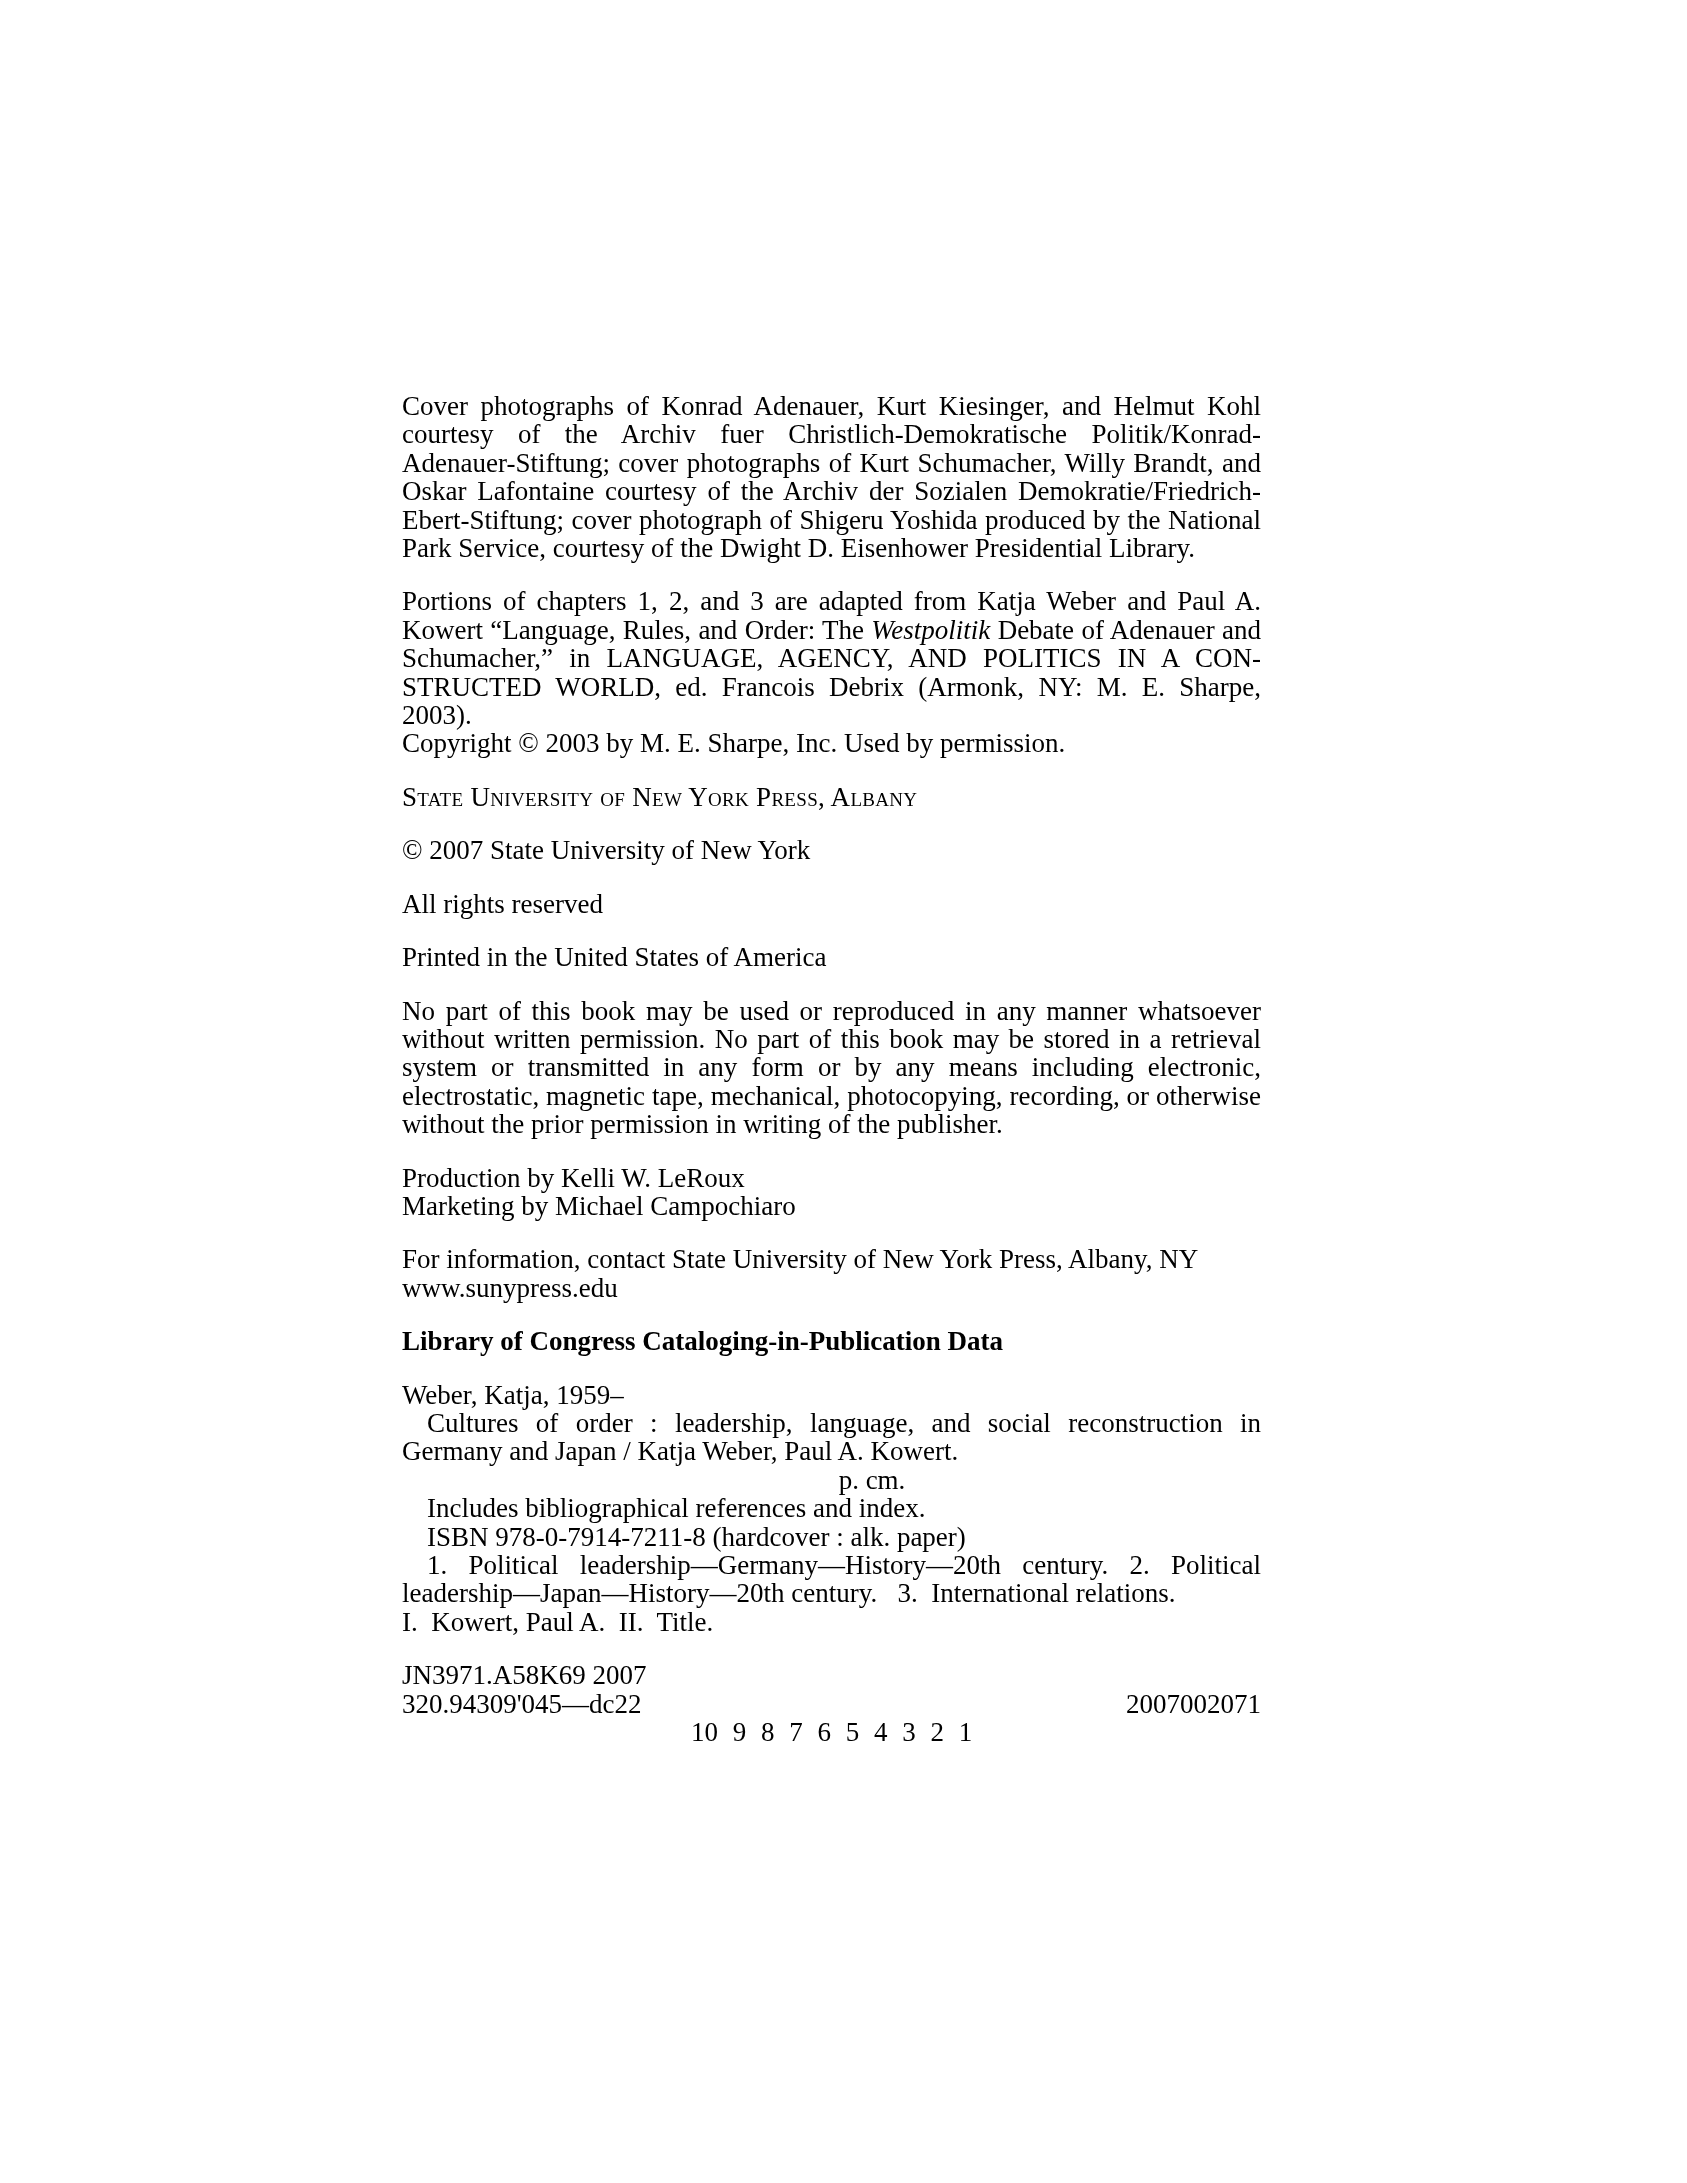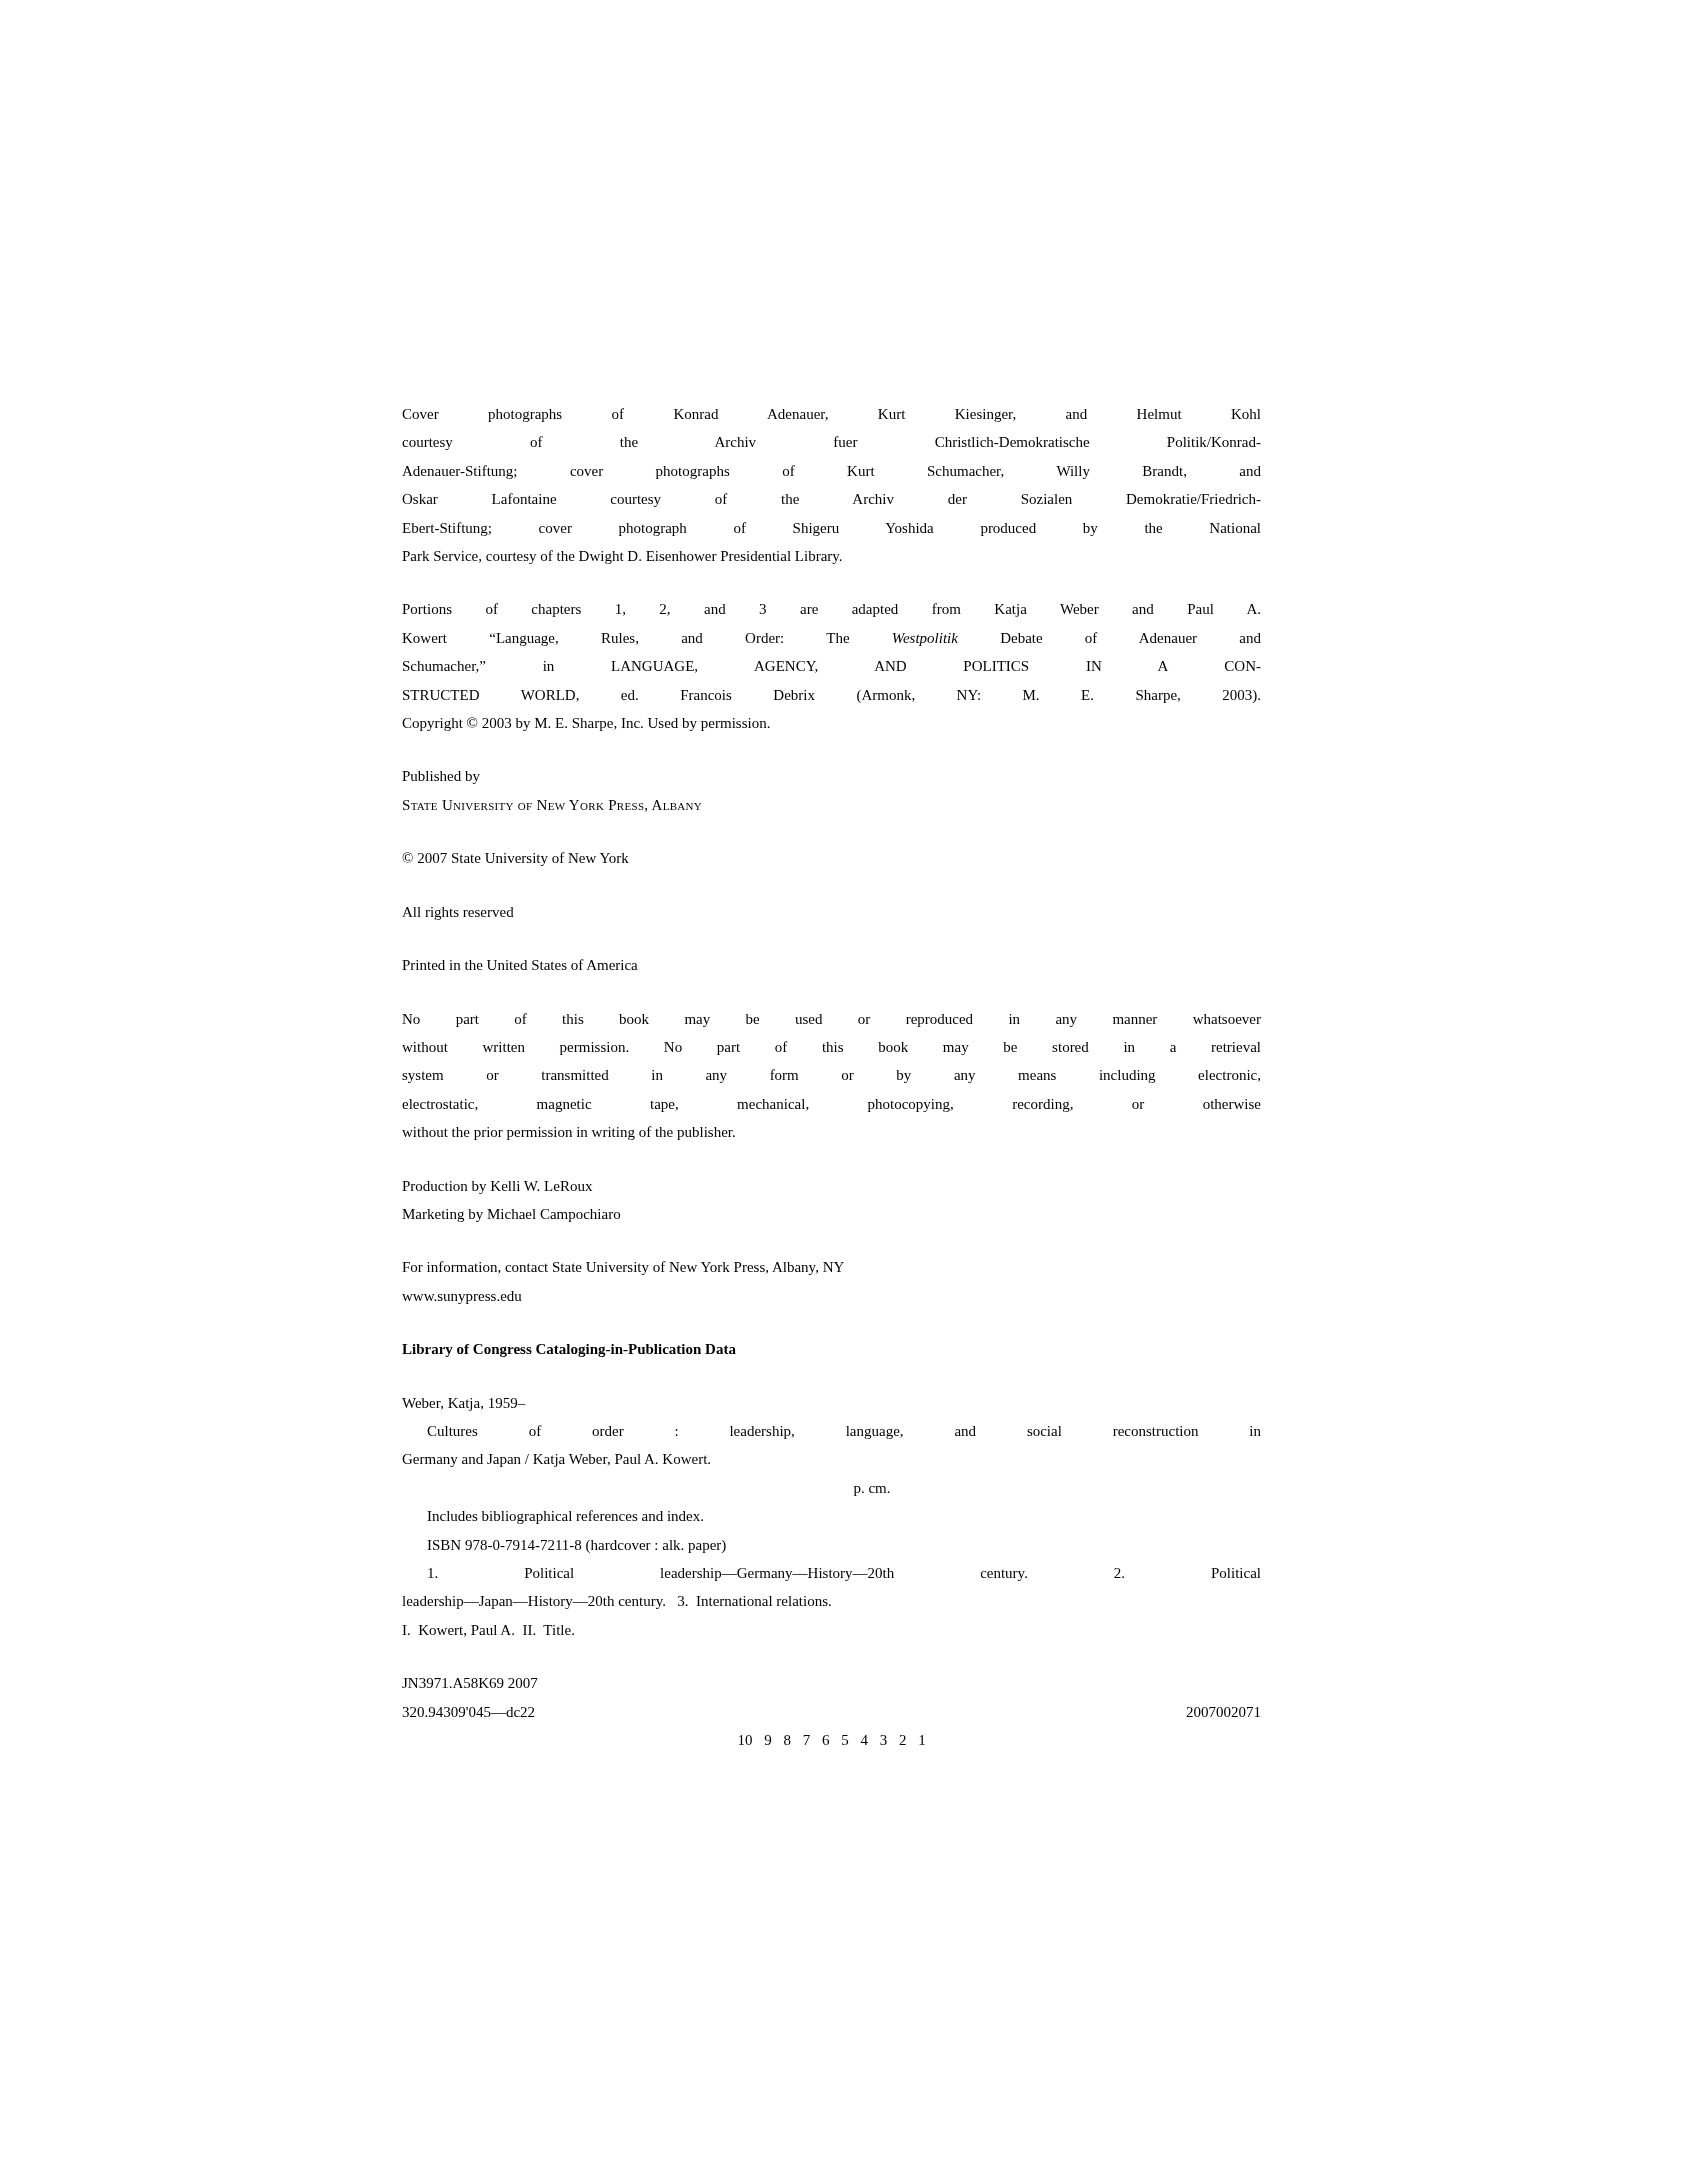--- a/index.html
+++ b/index.html
@@ -8,23 +8,23 @@
     width: 1687px;
     height: 2183px;
     background: #ffffff;
     font-family: "Liberation Serif", "DejaVu Serif", serif;
     color: #000000;
     overflow: hidden;
   }
   .content {
     position: absolute;
     left: 402px;
-    top: 400px;
+    top: 392px;
     width: 859px;
-    font-size: 15px;
+    font-size: 27px;
     line-height: 28.4px;
   }
   .block { margin-bottom: 25px; }
   .line { white-space: pre-wrap; }
   .line.just {
     white-space: normal;
     text-align: justify;
     text-align-last: justify;
   }
   .line.ind1 { padding-left: 25px; }
@@ -59,21 +59,20 @@
 
     <div class="block">
         <div class="line just"><span>Portions of chapters 1, 2, and 3 are adapted from Katja Weber and Paul A.</span></div>
         <div class="line just"><span>Kowert “Language, Rules, and Order: The </span><span class="italic">Westpolitik</span><span> Debate of Adenauer and</span></div>
         <div class="line just"><span>Schumacher,” in LANGUAGE, AGENCY, AND POLITICS IN A CON-</span></div>
         <div class="line just"><span>STRUCTED WORLD, ed. Francois Debrix (Armonk, NY: M. E. Sharpe, 2003).</span></div>
         <div class="line"><span>Copyright © 2003 by M. E. Sharpe, Inc. Used by permission.</span></div>
       </div>
 
     <div class="block">
-        <div class="line"><span>Published by</span></div>
         <div class="line smallcaps"><span>State University of New York Press, Albany</span></div>
       </div>
 
     <div class="block">
         <div class="line"><span>© 2007 State University of New York</span></div>
       </div>
 
     <div class="block">
         <div class="line"><span>All rights reserved</span></div>
       </div>

